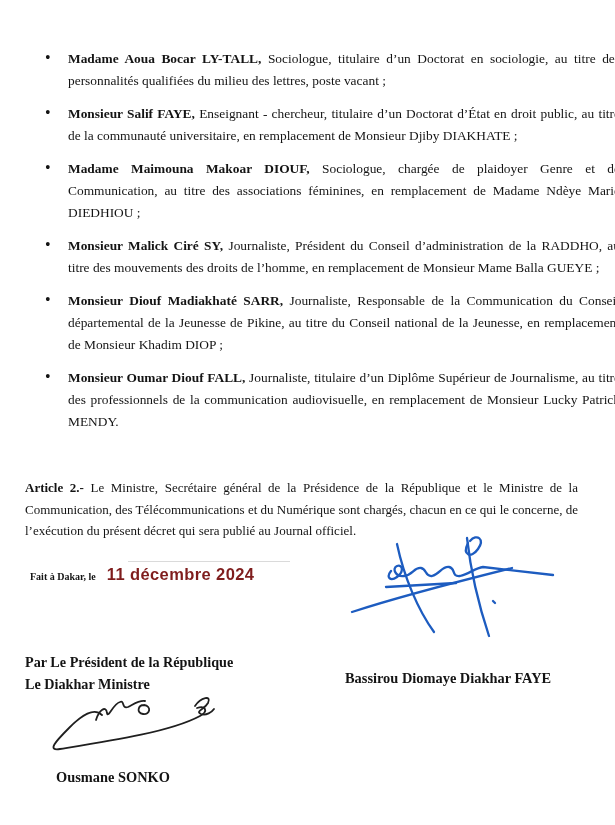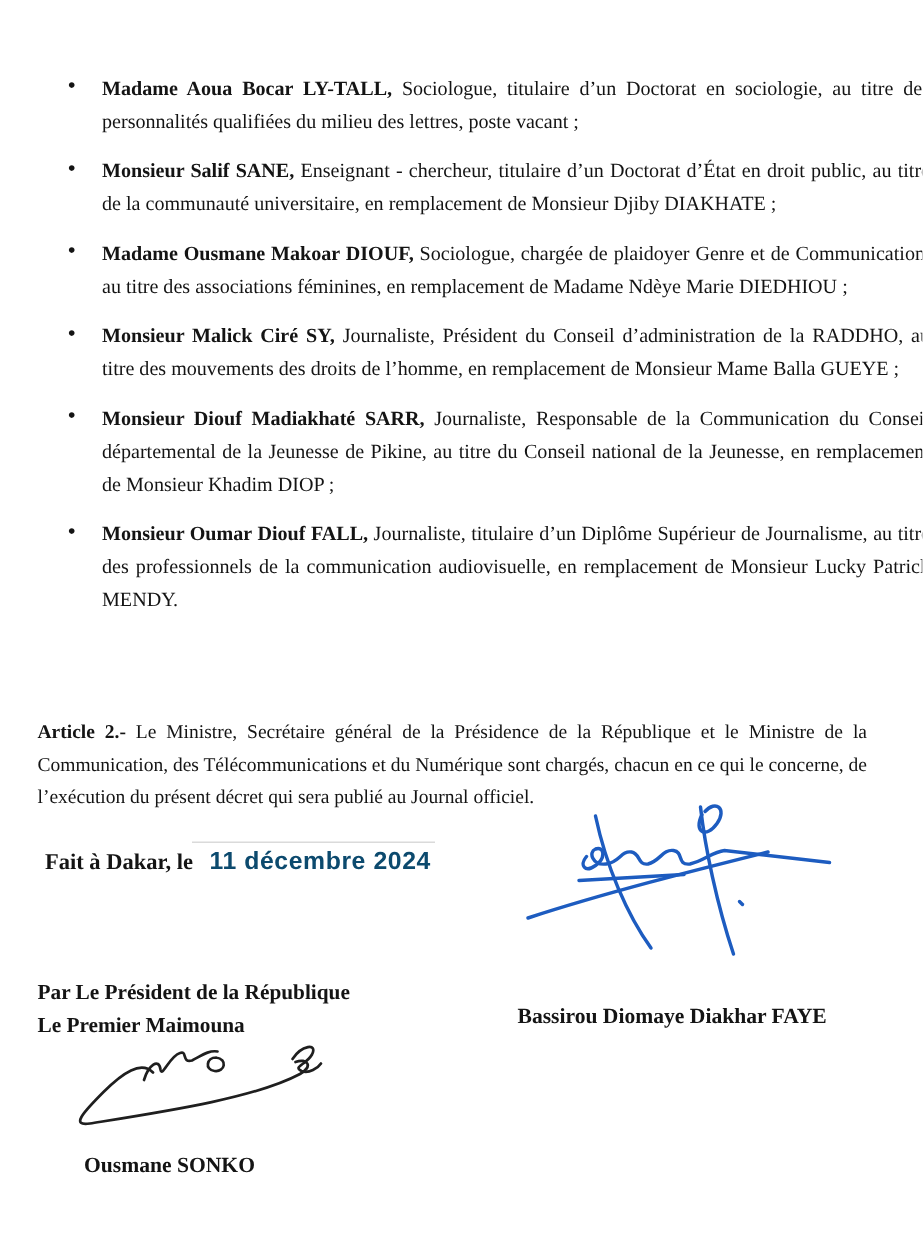--- a/index.html
+++ b/index.html
@@ -32,26 +32,26 @@
     position:absolute; left:25px; top:477px; width:553px;
     margin:0;
     font-size:13px; line-height:21.7px;
     text-align:justify;
   }
   p.article b { font-weight:bold; }
   .place-line {
     position:absolute; left:30px; top:565px;
     display:flex; align-items:baseline;
   }
-  .place-label { font-weight:bold; font-size:15px; }
+  .place-label { font-weight:bold; font-size:10px; }
   .date-stamp {
     font-family:"Liberation Sans","DejaVu Sans",sans-serif;
     font-weight:700; font-size:16.5px;
     margin-left:11px; letter-spacing:0.4px;
-    color:#0c4a6e;
+    color:#7f1d1d;
   }
   .stamp-edge {
     position:absolute; left:128px; top:561px; width:162px; height:1px;
     background:#dadada;
   }
   .sig-blue { position:absolute; left:346px; top:531px; }
   .sig-black { position:absolute; left:38px; top:690px; }
   .countersign {
     position:absolute; left:25px; top:652px; width:228px;
     text-align:left;
@@ -66,22 +66,22 @@
     font-weight:bold; font-size:14.4px;
   }
 </style>
 </head>
 <body>
 
 <div class="page">
 
   <ul class="appointments">
       <li><b>Madame Aoua Bocar LY-TALL,</b><span> Sociologue, titulaire d’un Doctorat en sociologie, au titre des personnalités qualifiées du milieu des lettres, poste vacant ;</span></li>
-      <li><b>Monsieur Salif SANE,</b><span> Enseignant - chercheur, titulaire d’un Doctorat d’État en droit public, au titre de la communauté universitaire, en remplacement de Monsieur Djiby DIAKHATE ;</span></li>
-      <li><b>Madame Ousmane Makoar DIOUF,</b><span> Sociologue, chargée de plaidoyer Genre et de Communication, au titre des associations féminines, en remplacement de Madame Ndèye Marie DIEDHIOU ;</span></li>
+      <li><b>Monsieur Salif FAYE,</b><span> Enseignant - chercheur, titulaire d’un Doctorat d’État en droit public, au titre de la communauté universitaire, en remplacement de Monsieur Djiby DIAKHATE ;</span></li>
+      <li><b>Madame Maimouna Makoar DIOUF,</b><span> Sociologue, chargée de plaidoyer Genre et de Communication, au titre des associations féminines, en remplacement de Madame Ndèye Marie DIEDHIOU ;</span></li>
       <li><b>Monsieur Malick Ciré SY,</b><span> Journaliste, Président du Conseil d’administration de la RADDHO, au titre des mouvements des droits de l’homme, en remplacement de Monsieur Mame Balla GUEYE ;</span></li>
       <li><b>Monsieur Diouf Madiakhaté SARR,</b><span> Journaliste, Responsable de la Communication du Conseil départemental de la Jeunesse de Pikine, au titre du Conseil national de la Jeunesse, en remplacement de Monsieur Khadim DIOP ;</span></li>
       <li><b>Monsieur Oumar Diouf FALL,</b><span> Journaliste, titulaire d’un Diplôme Supérieur de Journalisme, au titre des professionnels de la communication audiovisuelle, en remplacement de Monsieur Lucky Patrick MENDY.</span></li>
     </ul>
 
   <p class="article"><b>Article 2.-</b><span> Le Ministre, Secrétaire général de la Présidence de la République et le Ministre de la Communication, des Télécommunications et du Numérique sont chargés, chacun en ce qui le concerne, de l’exécution du présent décret qui sera publié au Journal officiel.</span></p>
 
   <div class="stamp-edge"></div>
 
   <div class="place-line">
@@ -96,21 +96,21 @@
       <path d="M51,13 C58,46 72,79 88,101"></path>
       <path d="M45,40 c-5,6 -1,11 6,6 c7,-5 6,-13 0,-11 c-5,2 -2,11 7,10 c9,-1 10,-9 17,-8 c6,1 4,9 11,8 c8,-2 10,-10 17,-9 c7,1 2,10 11,9 c9,-2 15,-8 23,-9 L207,44"></path>
       <path d="M40,56 L110,52"></path>
       <path d="M6,81 C58,64 118,49 166,37"></path>
       <path d="M147,70 l2,2"></path>
     </g>
   </svg>
 
   <div class="countersign">
     <div>Par Le Président de la République</div>
-    <div>Le Premier Maimouna</div>
+    <div>Le Diakhar Ministre</div>
   </div>
 
   <div class="president-name">Bassirou Diomaye Diakhar FAYE</div>
 
   <svg class="sig-black" width="185" height="66" viewBox="0 0 185 66" fill="none">
     <g stroke="#1f1f1f" stroke-width="1.8" stroke-linecap="round" fill="none">
       <path d="M64,25 C56,17 44,25 31,38 C17,52 9,61 22,59 C72,51 132,42 162,26 C171,21 167,15 159,18"></path>
       <path d="M58,30 c3,-10 10,-15 11,-7 c1,6 6,-9 13,-11 c5,-2 1,7 8,5 c6,-3 11,-7 17,-6"></path>
       <path d="M106,15 c-6,0 -8,8 -1,9 c7,1 9,-8 1,-9"></path>
       <path d="M157,16 c6,-9 17,-11 13,-3 c-4,7 -13,8 -7,11 c5,2 11,-2 13,-5"></path>

